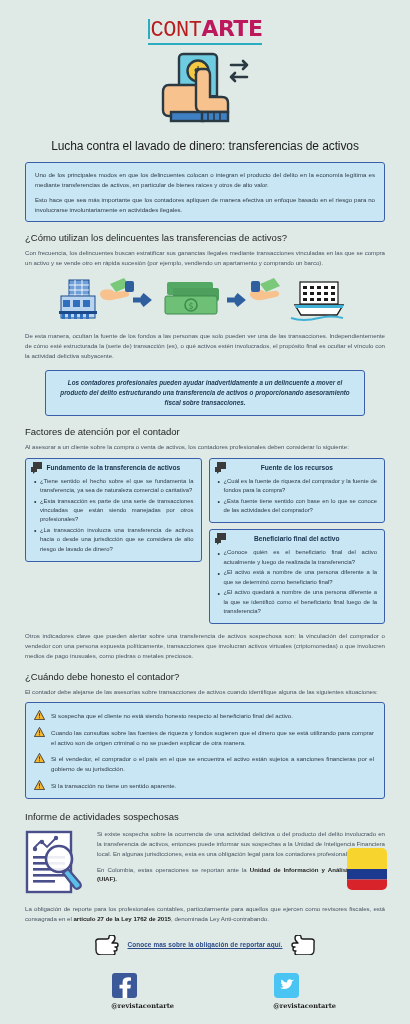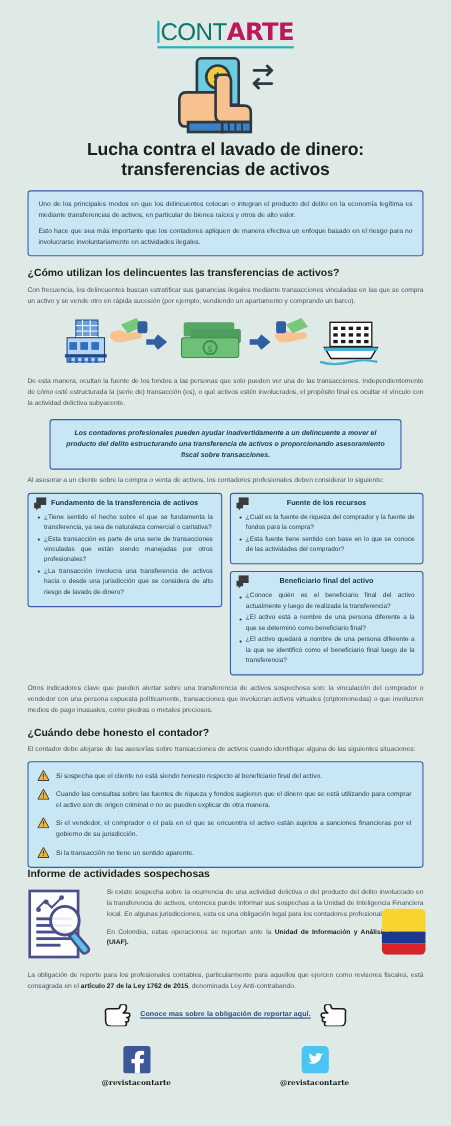--- a/index.html
+++ b/index.html
@@ -26,42 +26,42 @@
     font-size: 22px;
     letter-spacing: 0px;
     font-weight: 400;
     position: relative;
     line-height: 1;
   }
   .logo .bar-l {
     display: inline-block; width: 2px; height: 20px; background: #2aaebf;
     vertical-align: -3px; margin-right: 1px;
   }
-  .logo .cont { color: #0f766e; font-family: Liberation Sans, sans-serif; letter-spacing: -0.5px; }
+  .logo .cont { color: #b91c1c; font-family: Liberation Mono, monospace; letter-spacing: -0.5px; }
   .logo .arte { color: #be185d; font-weight: 700; letter-spacing: -0.5px; }
   .logo .underline {
     display: block; height: 2px; background: #2aaebf; margin-top: 1px; width: 100%;
   }
 
   
   .hero { text-align: center; margin-top: 4px; }
 
   
   .main-title {
     text-align: center;
-    font-size: 16px;
-    font-weight: 700;
+    font-size: 12px;
+    font-weight: 400;
     color: #1d1d1b;
-    margin-top: 2px;
+    margin-top: 12px;
     margin-bottom: 9px;
     letter-spacing: -0.1px;
   }
   .h2 {
     font-size: 9.5px;
-    font-weight: 700;
+    font-weight: 400;
     color: #1d1d1b;
     margin: 10px 0 5px 0;
   }
 
   
   .box {
     background: #c9e6f4;
     border: 1.5px solid #3b5ea8;
     border-radius: 3px;
     padding: 7px 9px;
@@ -185,21 +185,21 @@
   }
 
   
   .social {
     display: flex;
     justify-content: space-around;
     align-items: flex-start;
     margin-top: 18px;
     padding: 0 18px;
   }
-  .social-item { text-align: center; width: 100px; }
+  .social-item { text-align: right; width: 100px; }
   .social-label {
     font-family: "DejaVu Serif", serif;
     font-size: 6.6px;
     font-weight: 700;
     color: #1d1d1b;
     margin-top: 4px;
   }
   svg { display: block; }
   .center { margin-left: auto; margin-right: auto; }
 </style>
@@ -319,20 +319,21 @@
       </g>
     </svg>
   </div>
 
   <p class="body-p">De esta manera, ocultan la fuente de los fondos a las personas que solo pueden ver una de las transacciones. Independientemente de cómo esté estructurada la (serie de) transacción (es), o qué activos estén involucrados, el propósito final es ocultar el vínculo con la actividad delictiva subyacente.</p>
 
   <div class="callout">
     <p>Los contadores profesionales pueden ayudar inadvertidamente a un delincuente a mover el producto del delito estructurando una transferencia de activos o proporcionando asesoramiento fiscal sobre transacciones.</p>
   </div>
 
+  <div class="h2">Factores de atención por el contador</div>
   <p class="body-p">Al asesorar a un cliente sobre la compra o venta de activos, los contadores profesionales deben considerar lo siguiente:</p>
 
   <div class="cols">
     <div class="col">
       <div class="fbox">
         <span class="chat-icon">
           <svg width="13" height="14" viewBox="0 0 13 14">
             <path d="M3 0 h9 v7 h-5 l-3 3 v-3 h-1 z" fill="#3b3b3b"></path>
             <path d="M1 5 h6 v5 h-2 l-2 2 v-2 h-2 z" fill="#3b3b3b"></path>
           </svg>
@@ -419,21 +420,21 @@
         <svg width="11" height="10" viewBox="0 0 11 10">
             <path d="M5.5 0.4 L10.6 9.6 H0.4 Z" fill="#f5b731" stroke="#3b3b3b" stroke-width="0.9" stroke-linejoin="round"></path>
             <rect x="5" y="3.4" width="1" height="3" fill="#3b3b3b"></rect>
             <rect x="5" y="7.3" width="1" height="1" fill="#3b3b3b"></rect>
           </svg>
       </span>
       <span class="wtext">Si la transacción no tiene un sentido aparente.</span>
     </div>
   </div>
 
-  <div class="h2" style="margin-top:0;">Informe de actividades sospechosas</div>
+  <div class="h2" style="margin-top:12px;">Informe de actividades sospechosas</div>
 
   <div class="report-row">
     <span>
       <svg width="62" height="66" viewBox="0 0 62 66">
         <rect x="2" y="3" width="44" height="60" fill="#ffffff" stroke="#4a4f8c" stroke-width="2.4"></rect>
         <g stroke="#4a4f8c" stroke-width="1.8" fill="none">
           <path d="M9 19 l7 -7 l6 6 l9 -9"></path>
         </g>
         <circle cx="10" cy="20" r="2.2" fill="#4a4f8c"></circle>
         <circle cx="17" cy="13" r="2.2" fill="#4a4f8c"></circle>

